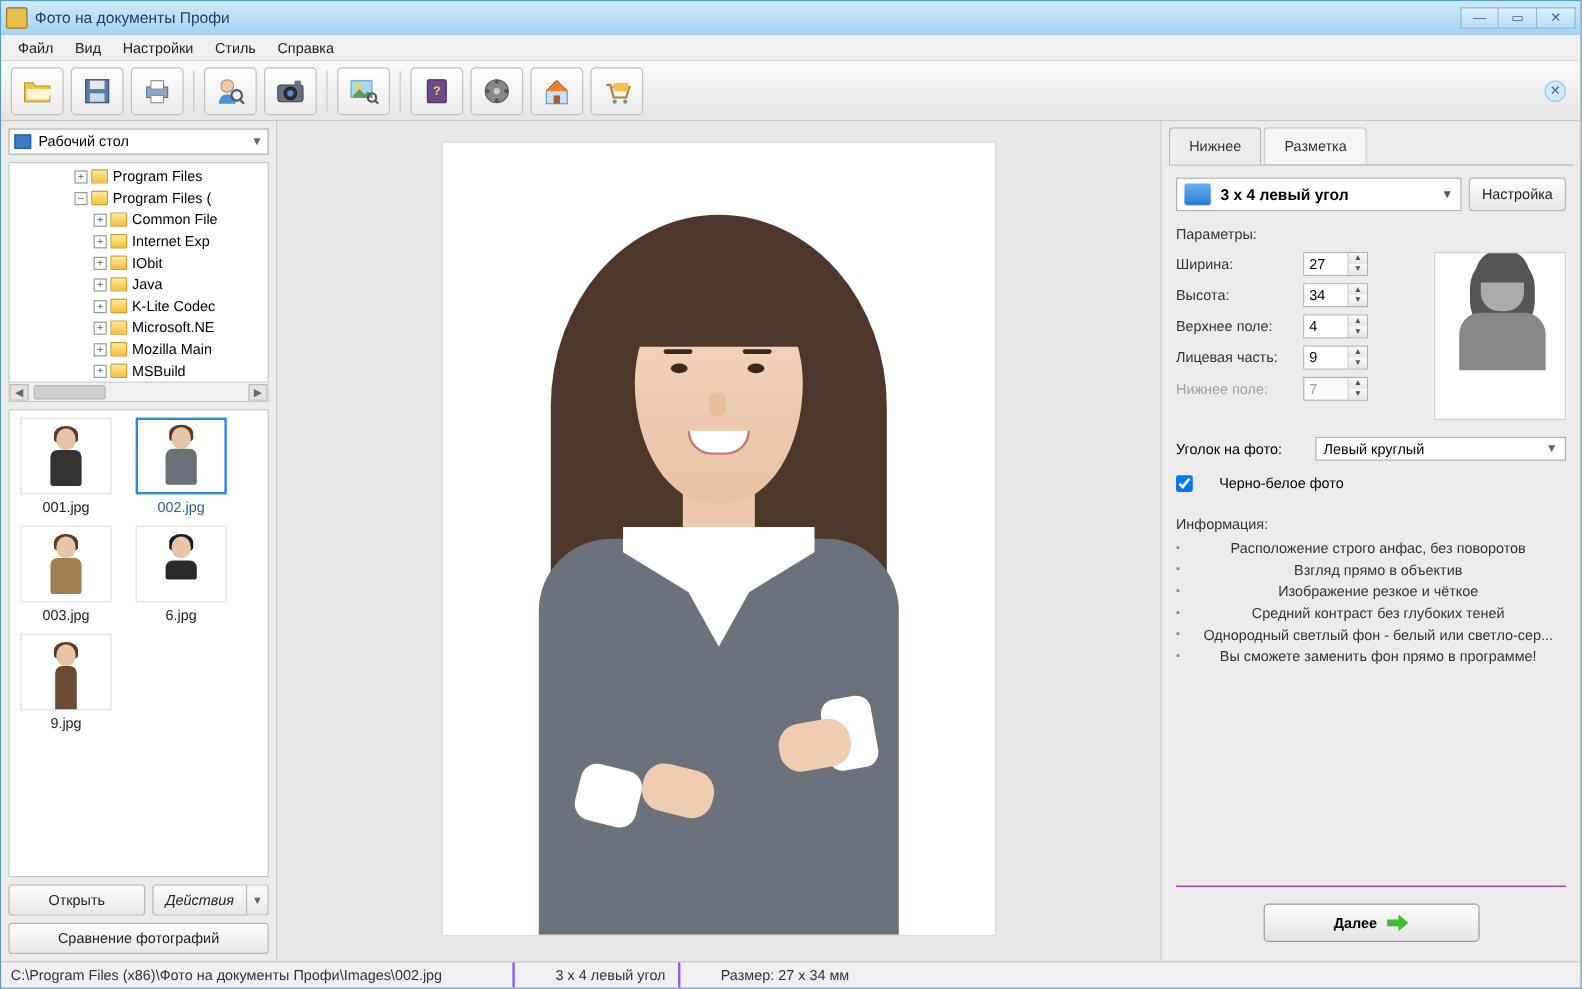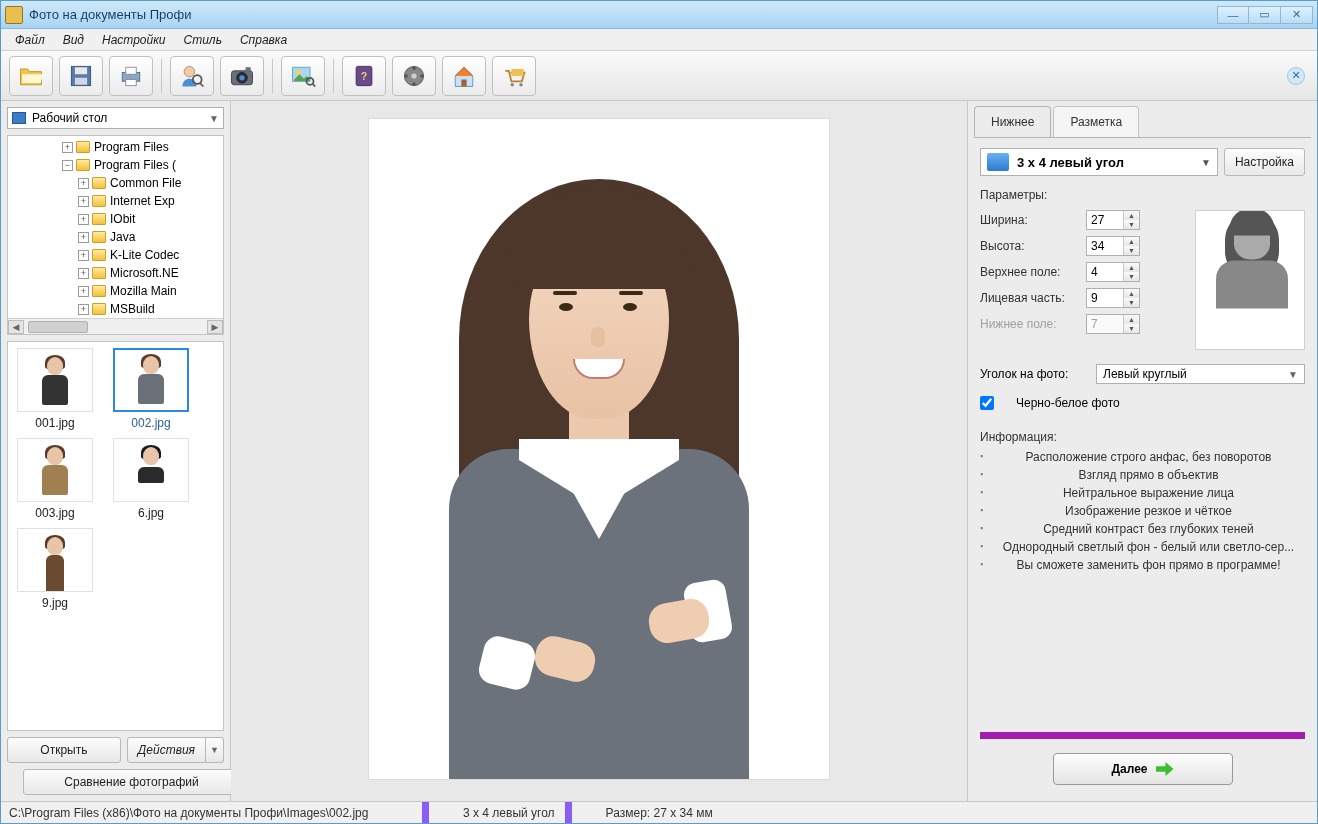--- a/index.html
+++ b/index.html
@@ -9,21 +9,21 @@
 
 .titlebar { height: 28px; background: linear-gradient(#cfe9fb,#a6d4f3); display:flex; align-items:center; padding:0 4px; border-bottom:1px solid #8db9d8;}
 .titlebar .appicon { width:18px; height:18px; background:#e8c050; border:1px solid #a07020; margin-right:6px; border-radius:2px;}
 .titlebar .title { color:#1a3e5c; font-size:13px; flex:1; }
 .titlebar .winbtns { display:flex; gap:0; }
 .titlebar .winbtn { width:32px; height:18px; background:linear-gradient(#dff0fc,#b9ddf4); border:1px solid #8db9d8; color:#3a6b91; display:flex; align-items:center; justify-content:center; font-size:11px; cursor:pointer;}
 .titlebar .winbtn + .winbtn { border-left:none; }
 
 
 .menubar { height:22px; background:#f0f0f0; border-bottom:1px solid #d0d0d0; display:flex; align-items:center; padding:0 6px; gap:2px;}
-.menubar .menuitem { padding:20px 8px; cursor:pointer; color:#222;font-style:italic; }
+.menubar .menuitem { padding:20px 8px; cursor:pointer; color:#222; }
 
 
 .toolbar { height:50px; background:linear-gradient(#fafafa,#e6e6e6); border-bottom:1px solid #c8c8c8; display:flex; align-items:center; padding:4px 8px; gap:6px;}
 .tbtn { width:44px; height:40px; border:1px solid #c0c0c0; border-radius:4px; background:linear-gradient(#ffffff,#ebebeb); display:flex; align-items:center; justify-content:center; cursor:pointer; position:relative;}
 .tsep { width:1px; height:34px; background:#c8c8c8; margin:0 2px;}
 .toolbar .close-ad { margin-left:auto; margin-right:4px; width:18px; height:18px; border-radius:50%; background:#d0e8f8; color:#3a6b91; display:flex; align-items:center; justify-content:center; font-size:11px; cursor:pointer; border:1px solid #a0c8e0;}
 
 
 .main { flex:1; display:flex; min-height:0; }
 
@@ -53,21 +53,21 @@
 .person .hair { width:20px; height:14px; background:#5a3b28; border-radius:50% 50% 20% 20%; position:absolute; top:0; left:5px;}
 .person .body { width:26px; height:30px; background:#333; position:absolute; top:20px; left:2px; border-radius:6px 6px 2px 2px;}
 .person.p2 .body { background:#6a6f78;}
 .person.p3 .body { background:#a08050;}
 .person.p4 .hair { background:#1a1a1a;}
 .person.p4 .body { background:#2a2a2a; height:16px; top:22px;}
 .person.p5 .body { background:#6a4a30; width:18px; left:6px; height:40px;}
 
 .leftbtns { display:flex; gap:6px;}
 .btn { height:26px; background:linear-gradient(#fdfdfd,#e8e8e8); border:1px solid #b8b8b8; border-radius:3px; display:flex; align-items:center; justify-content:center; cursor:pointer; padding:0 10px; color:#222;}
-.btn.full { width:100%;margin-left:16px;}
+.btn.full { width:100%;}
 .leftbtns .btn { flex:1;}
 .leftbtns .split { flex:1; display:flex;}
 .leftbtns .split .main-part { flex:1; border-radius:3px 0 0 3px;font-style:italic;}
 .leftbtns .split .dd-part { width:18px; border-left:none; border-radius:0 3px 3px 0; padding:0;}
 
 
 .center { flex:1; background:#e8e8e8; display:flex; align-items:flex-start; justify-content:center; padding:18px;}
 .photo { width:460px; height:660px; background:#fff; box-shadow:0 0 0 1px #dcdcdc; position:relative; overflow:hidden;}
 
 
@@ -130,26 +130,26 @@
 .corner-row .sel { flex:1; height:20px; background:#fff; border:1px solid #b0b0b0; display:flex; align-items:center; padding:0 6px; cursor:pointer;}
 .corner-row .sel .arrow { margin-left:auto; font-size:10px; color:#666;}
 .check-row { display:flex; align-items:center; gap:22px; margin-top:4px;}
 .check-row input { width:14px; height:14px;}
 
 .infobox { margin-top:8px;}
 .infobox ul { list-style:none; margin-top:4px;}
 .infobox li { position:relative; padding-left:12px; color:#333; line-height:1.5;text-align:center;}
 .infobox li::before { content:"▪"; position:absolute; left:0; color:#888; font-size:9px; top:2px;}
 
-.next-wrap { margin-top:auto; padding:14px 0 6px; border-top:7px solid #a21caf; display:flex; justify-content:center;}
+.next-wrap { margin-top:auto; padding:14px 0 6px; border-top:1px solid #a21caf; display:flex; justify-content:center;}
 .next-btn { width:180px; height:32px; background:linear-gradient(#fdfdfd,#e4e4e4); border:1px solid #9a9a9a; border-radius:4px; display:flex; align-items:center; justify-content:center; gap:8px; font-size:13px; font-weight:bold; cursor:pointer;}
 .next-btn .arrow { width:18px; height:14px; background:#3cbf2e; clip-path:polygon(0 30%, 55% 30%, 55% 0, 100% 50%, 55% 100%, 55% 70%, 0 70%);}
 
 .status { height:22px; background:#f0f0f0; border-top:1px solid #c8c8c8; display:flex; align-items:center; padding:0 8px; gap:24px; color:#333;}
-.status .cell { padding:0 10px; border-right:7px solid #8b5cf6; height:100%; display:flex; align-items:center;}
+.status .cell { padding:0 10px; border-right:2px solid #8b5cf6; height:100%; display:flex; align-items:center;}
 .status .cell:first-child { padding-left:0;}
 .status .cell:last-child { border-right:none;}
 
 
 .tbtn svg { width:28px; height:28px; }
 </style>
 </head>
 <body>
 
 <div class="titlebar">
@@ -515,21 +515,20 @@
       <div class="check-row">
         <input type="checkbox" checked="" style="">
         <label>Черно-белое фото</label>
       </div>
 
       <div class="infobox">
         <div class="group-label">Информация:</div>
         <ul id="infolist">
             <li>Расположение строго анфас, без поворотов</li>
             <li>Взгляд прямо в объектив</li>
-            <li>Нейтральное выражение лица</li>
             <li>Изображение резкое и чёткое</li>
             <li>Средний контраст без глубоких теней</li>
             <li>Однородный светлый фон - белый или светло-сер...</li>
             <li>Вы сможете заменить фон прямо в программе!</li>
           </ul>
       </div>
 
       <div class="next-wrap">
         <div class="next-btn">
           <span>Далее</span>

